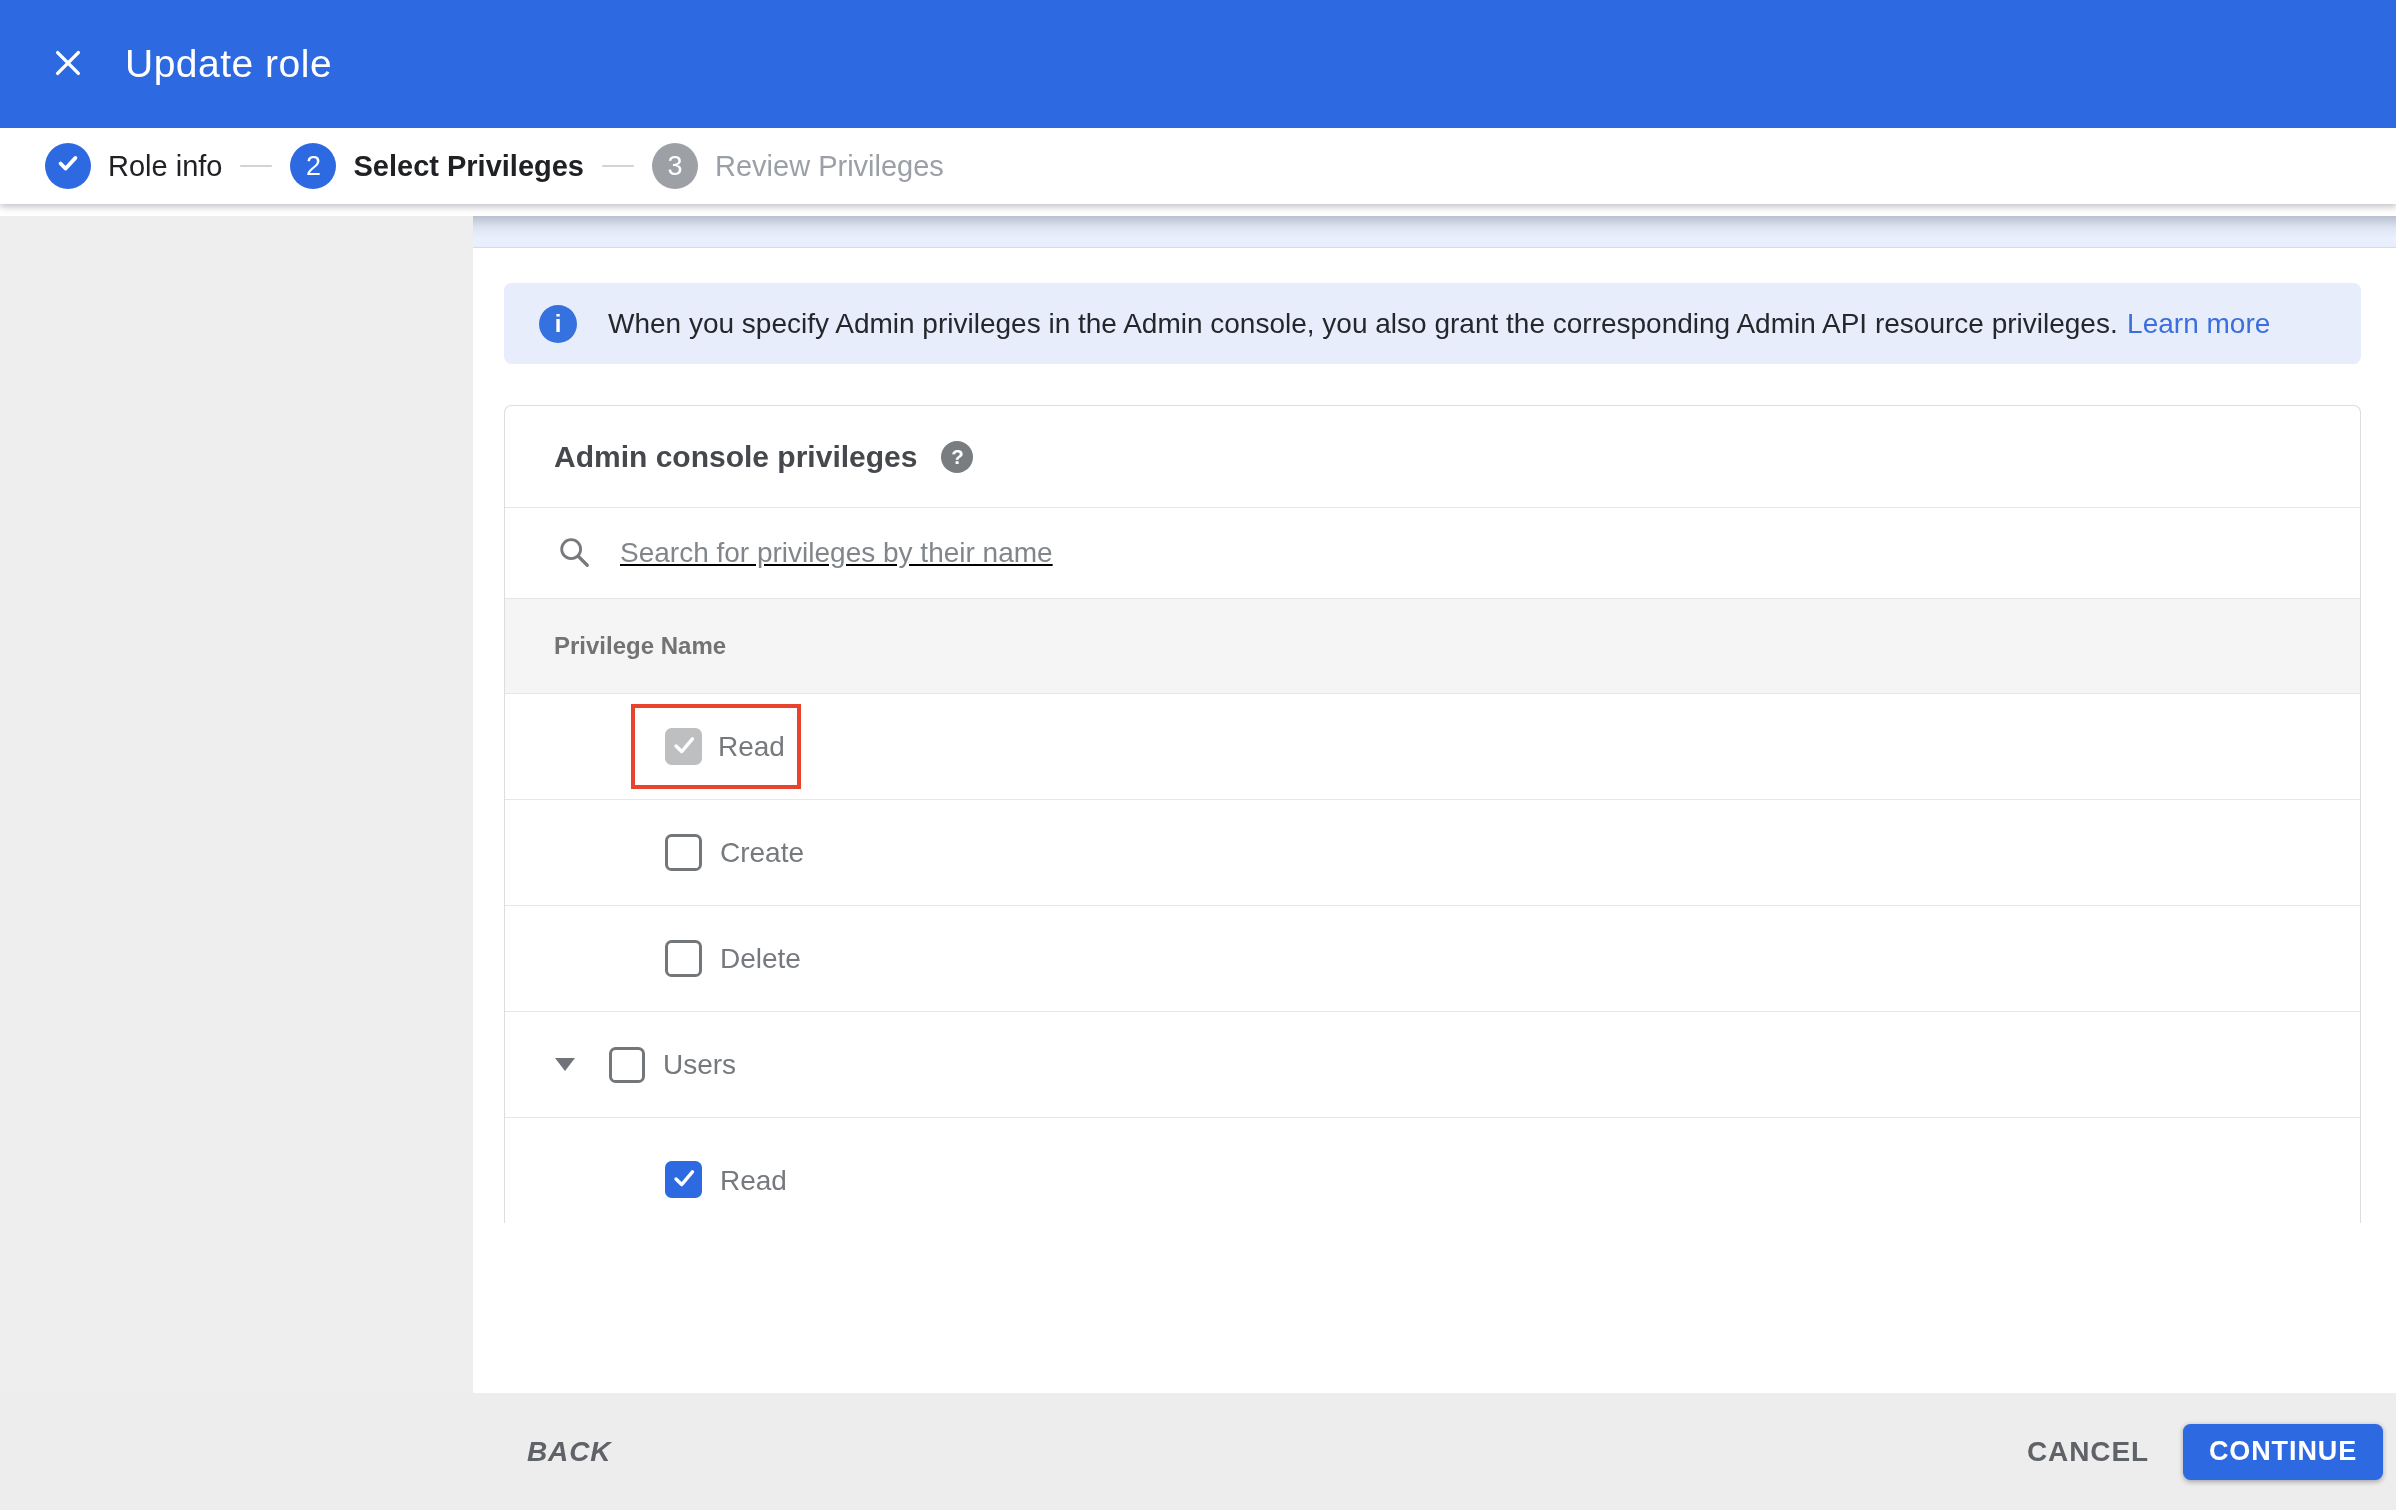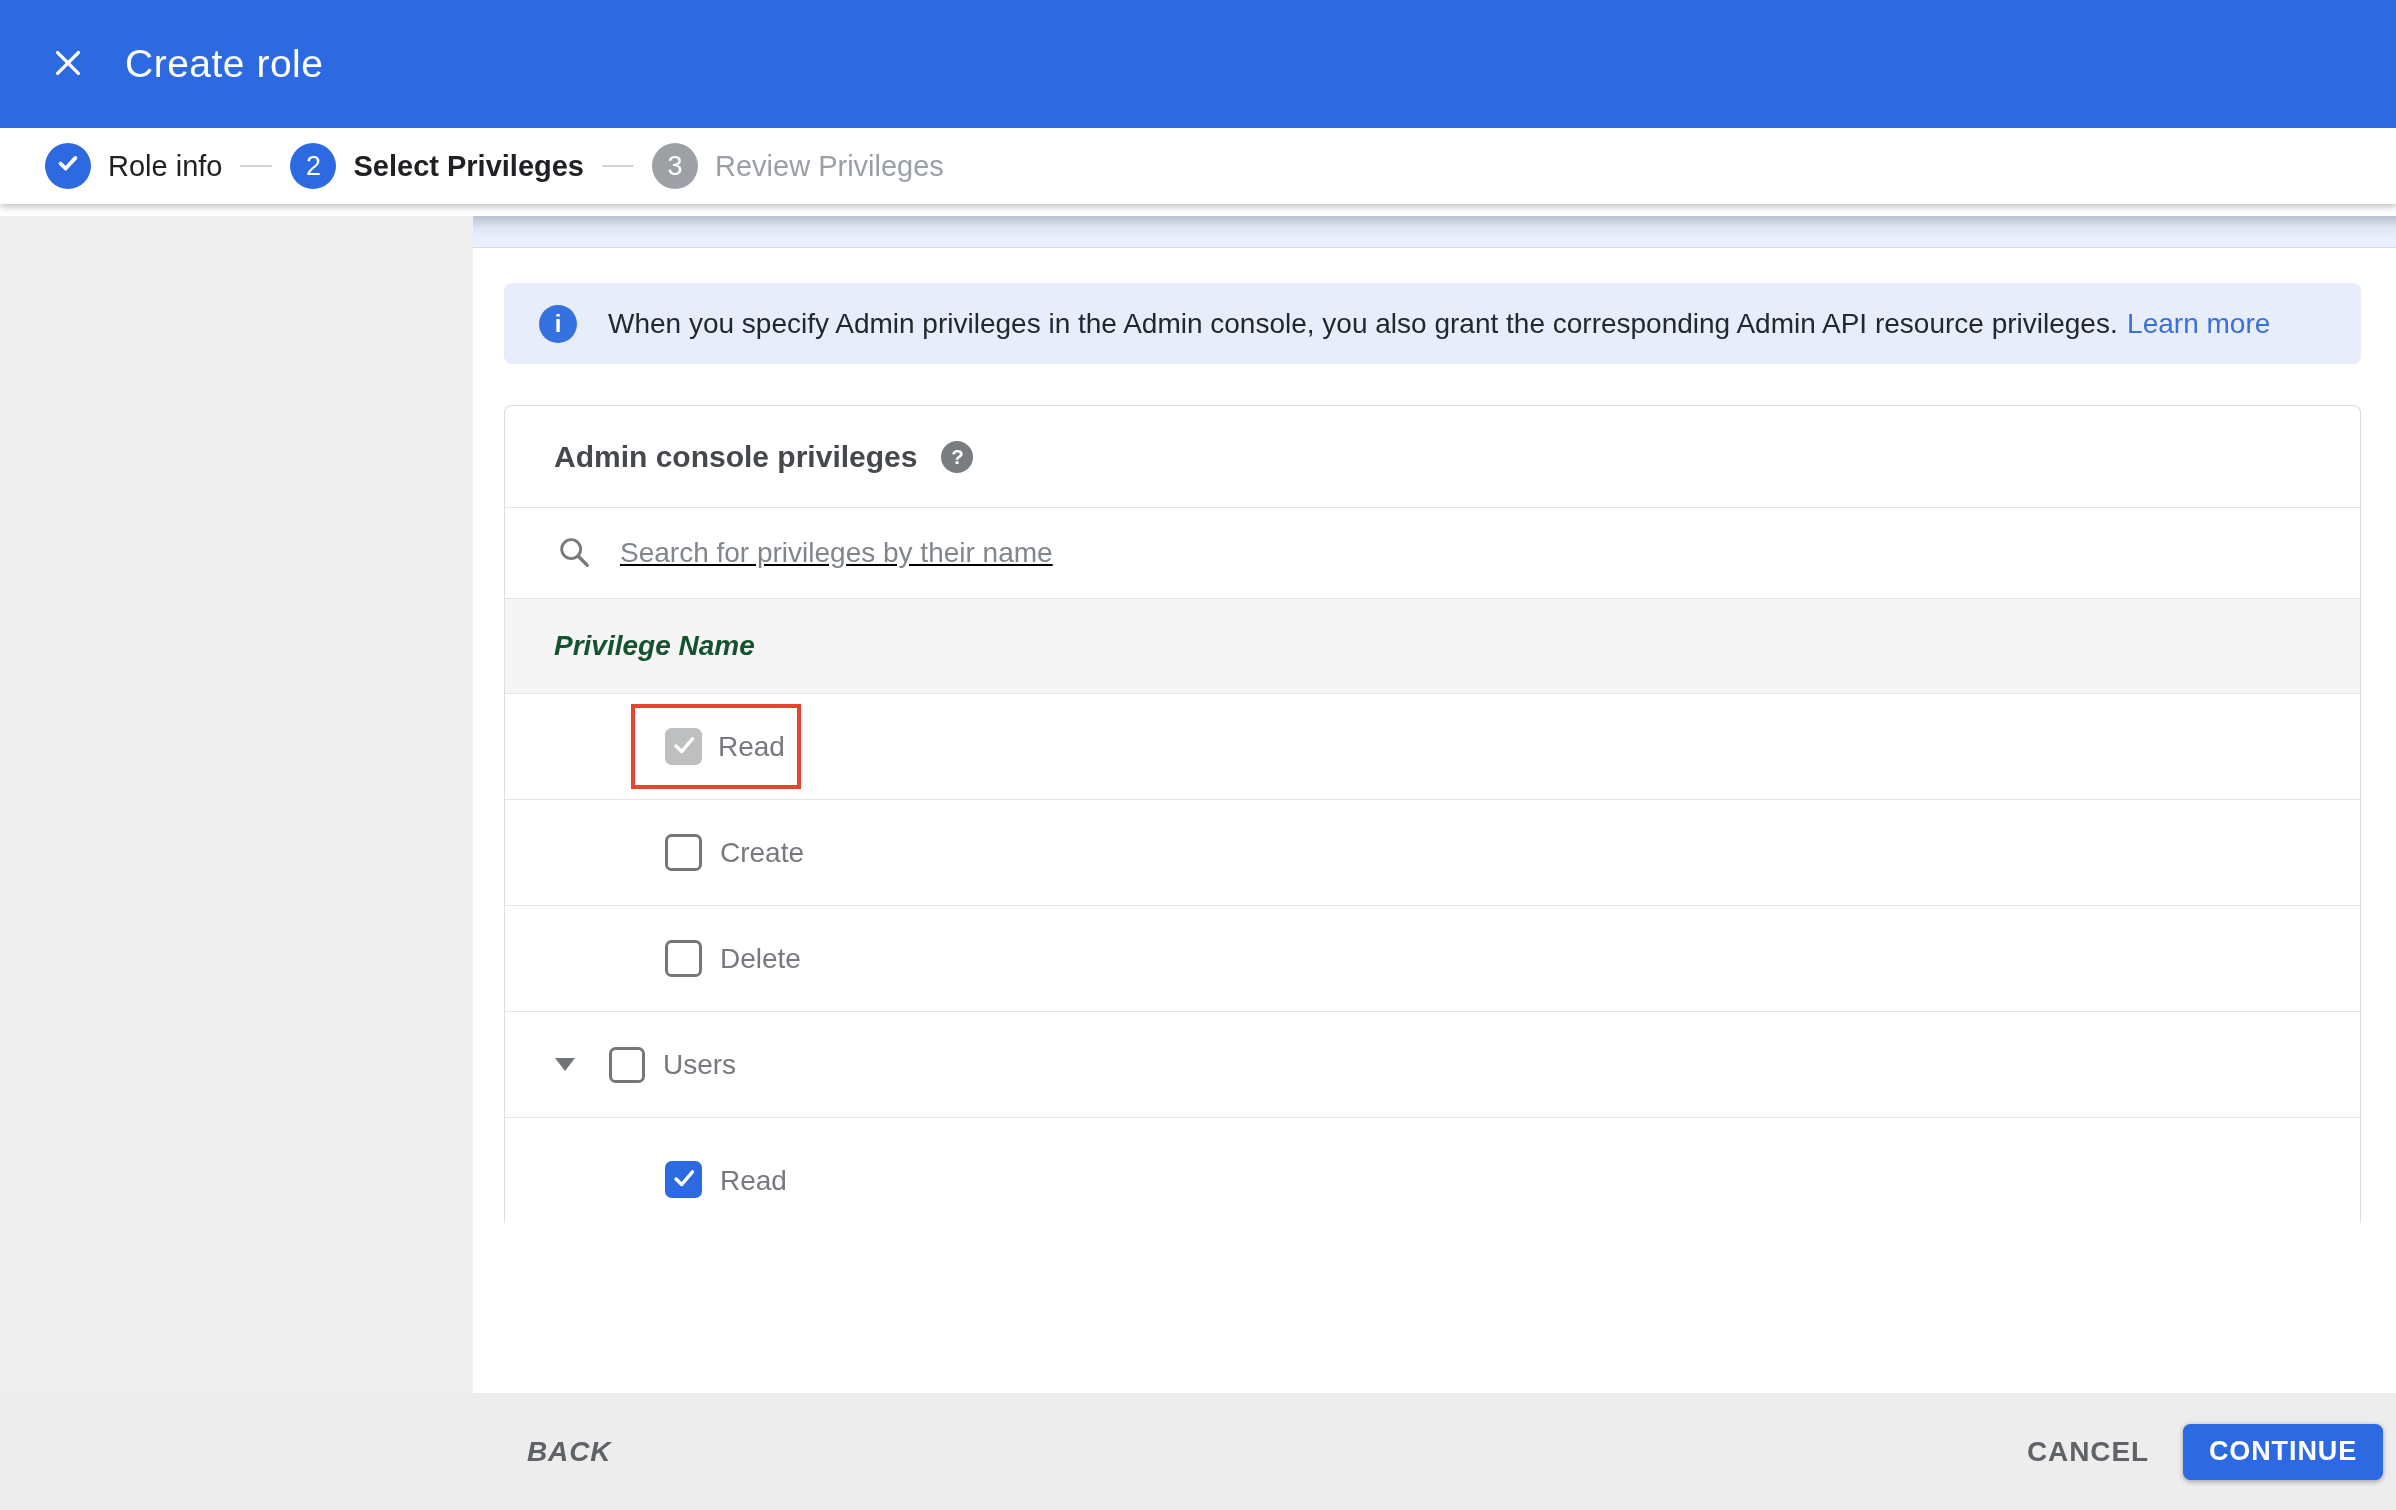--- a/index.html
+++ b/index.html
@@ -53,21 +53,21 @@
   .help-icon { width:32px; height:32px; border-radius:50%; background:#7a7d80; color:#fff;
                font-size:20.6px; font-weight:700; display:flex; align-items:center; justify-content:center;
                margin-left:24px; cursor:pointer; }
   .search-row { height:91px; border-top:0.9px solid #e6e6e6; display:flex; align-items:center;
                 padding-left:51px;text-decoration:underline; }
   .search-input { border:none; outline:none; margin-left:28px; font-size:28px; color:#202124;
                   width:1405px; background:transparent;
                   font-family:"Liberation Sans","DejaVu Sans",sans-serif; }
   .search-input::placeholder { color:#80868b; opacity:1; }
   .table-head { height:95px; background:#f5f5f5; border-top:0.9px solid #e6e6e6; display:flex;
-                align-items:center; padding-left:49px; font-size:28px; font-weight:700; color:#14532d;font-style:italic; }
+                align-items:center; padding-left:49px; font-size:24px; font-weight:700; color:#737373; }
 
   .prow { height:106px; border-top:0.9px solid #e6e6e6; display:flex; align-items:center; background:#fff; }
   .prow.partial { align-items:flex-start; padding-top:43px; }
   .expander { width:0; height:0; border-left:10.3px solid transparent; border-right:10.3px solid transparent;
               border-top:13px solid #707478; margin-left:50px; cursor:pointer; flex:none; }
   .cb { flex:none; border-radius:6.6px; cursor:pointer; display:flex; align-items:center; justify-content:center; }
   .cb.parent { width:36px; height:36px; border:3.7px solid #74777a; background:#fff; margin-left:34px; }
   .cb.child-un { width:37px; height:37px; border:3.7px solid #74777a; background:#fff; margin-left:160px; }
   .cb.checked-gray { width:37px; height:37px; background:#bdbfc1; }
   .cb.checked-blue { width:37px; height:37px; background:#2d6ae2; margin-left:160px; }
@@ -97,21 +97,21 @@
 
   <div class="appbar">
     <button class="close-btn">
       <span>
         <svg width="32" height="32" viewBox="0 0 34 34">
           <line x1="6" y1="6" x2="28" y2="28" stroke="#ffffff" stroke-width="3.6" stroke-linecap="round"></line>
           <line x1="28" y1="6" x2="6" y2="28" stroke="#ffffff" stroke-width="3.6" stroke-linecap="round"></line>
         </svg>
       </span>
     </button>
-    <div class="appbar-title">Create role</div>
+    <div class="appbar-title">Update role</div>
   </div>
 
   <div class="stepper">
     <div class="step">
       <div class="step-circle blue">
         <span>
           <svg width="28" height="28" viewBox="0 0 30 30">
             <path d="M7 15.5 L12.5 21 L23 9.5" fill="none" stroke="#ffffff" stroke-width="4" stroke-linecap="round" stroke-linejoin="round"></path>
           </svg>
         </span>

